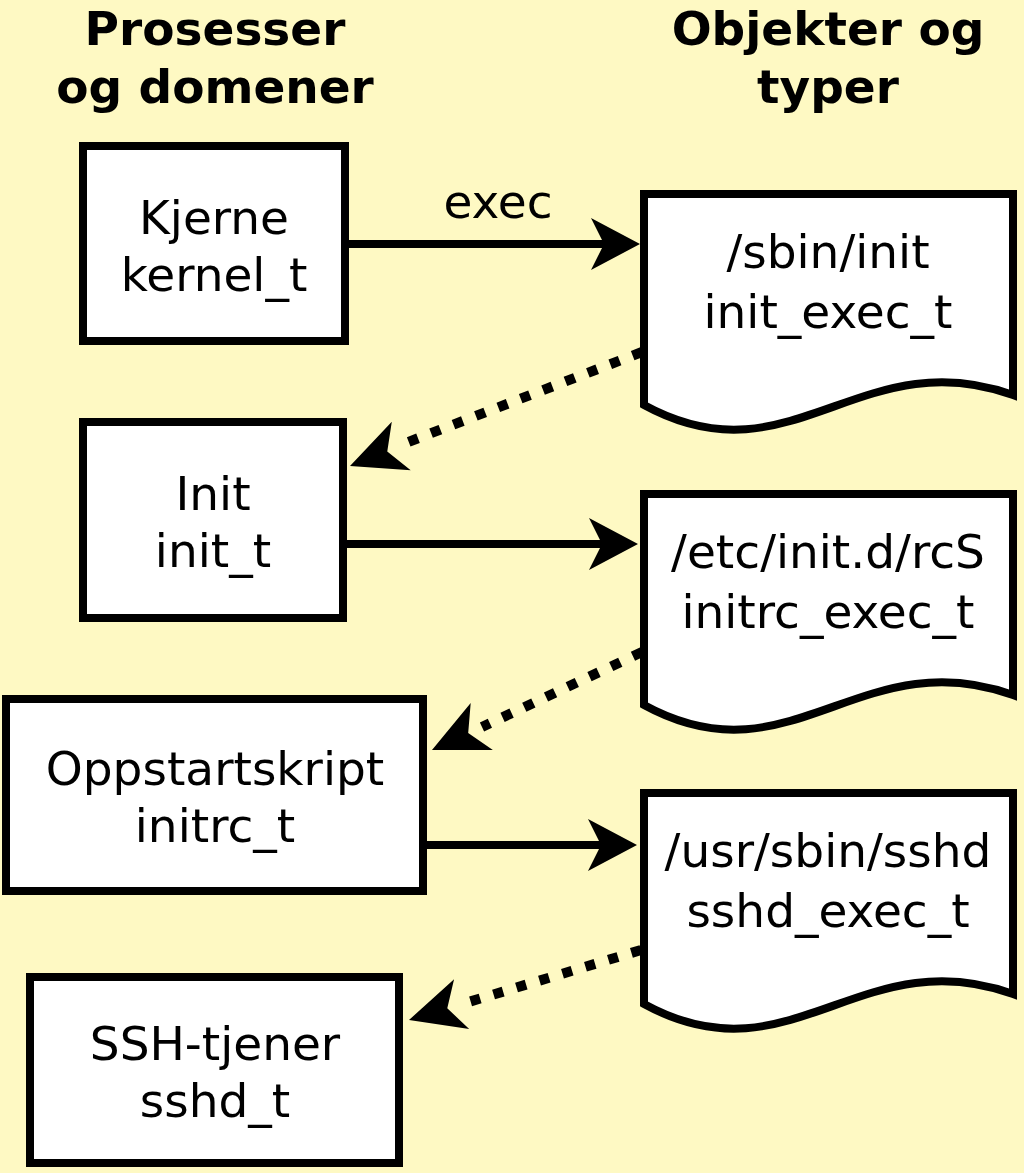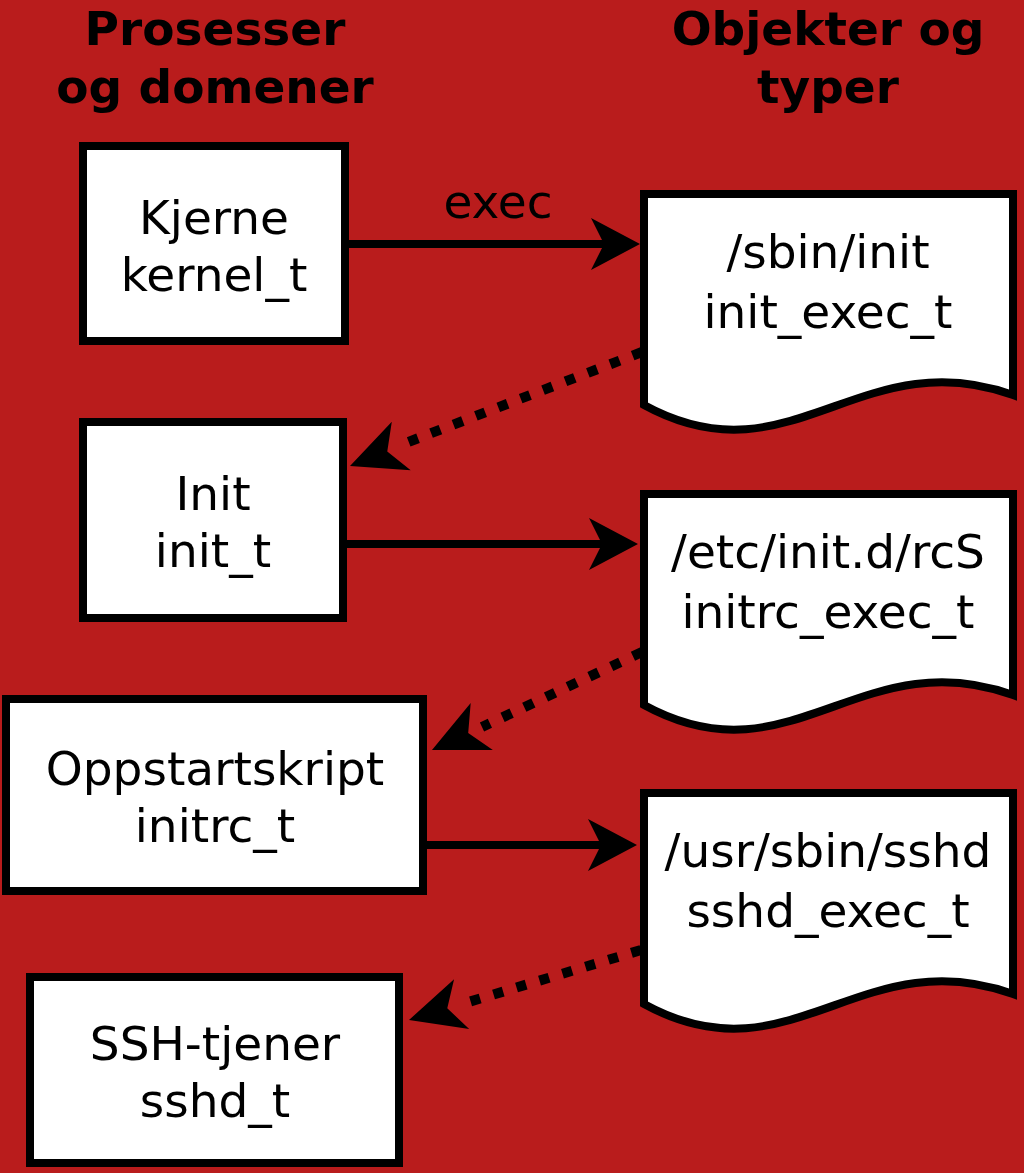--- a/index.html
+++ b/index.html
@@ -4,21 +4,21 @@
 <style>
   html, body {
     margin: 0;
     padding: 0;
     background: #ffffff;
   }
   #stage {
     position: relative;
     width: 1024px;
     height: 1173px;
-    background: #b91c1c;
+    background: #fef9c3;
     overflow: hidden;
   }
   svg { display: block; }
   .box {
     fill: #ffffff;
     stroke: #000000;
     stroke-width: 8;
   }
   .doc {
     fill: #ffffff;

